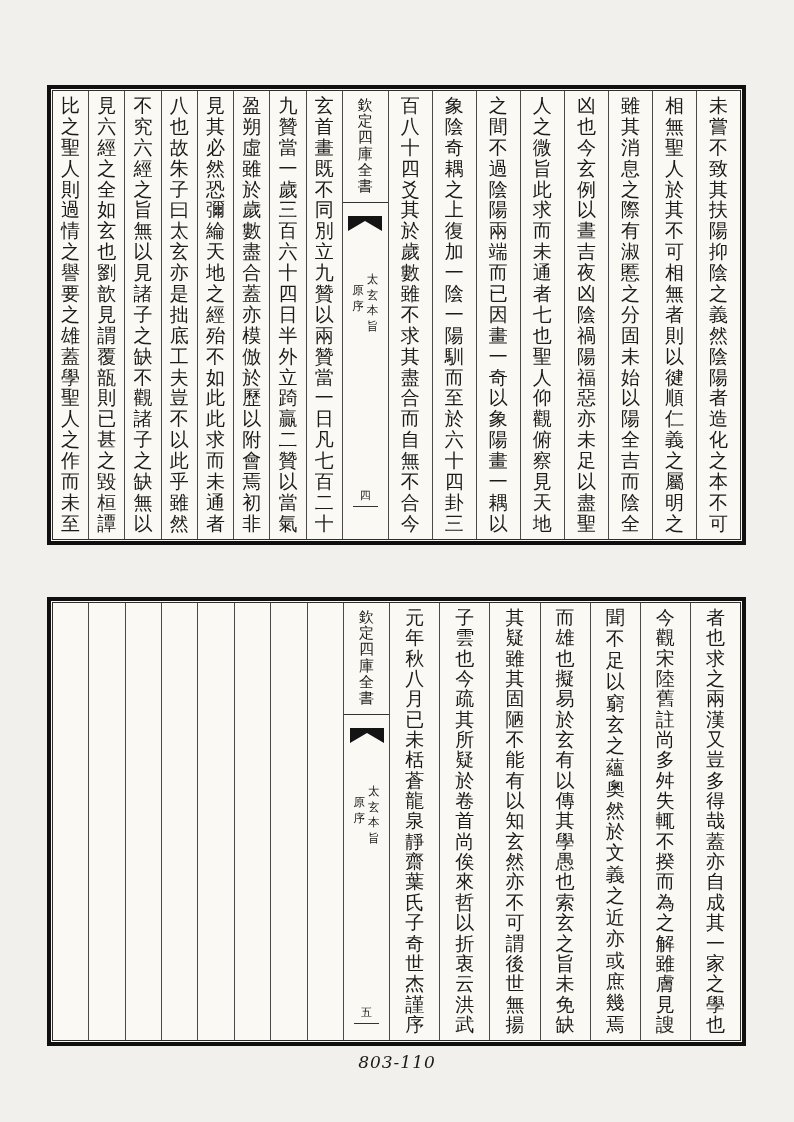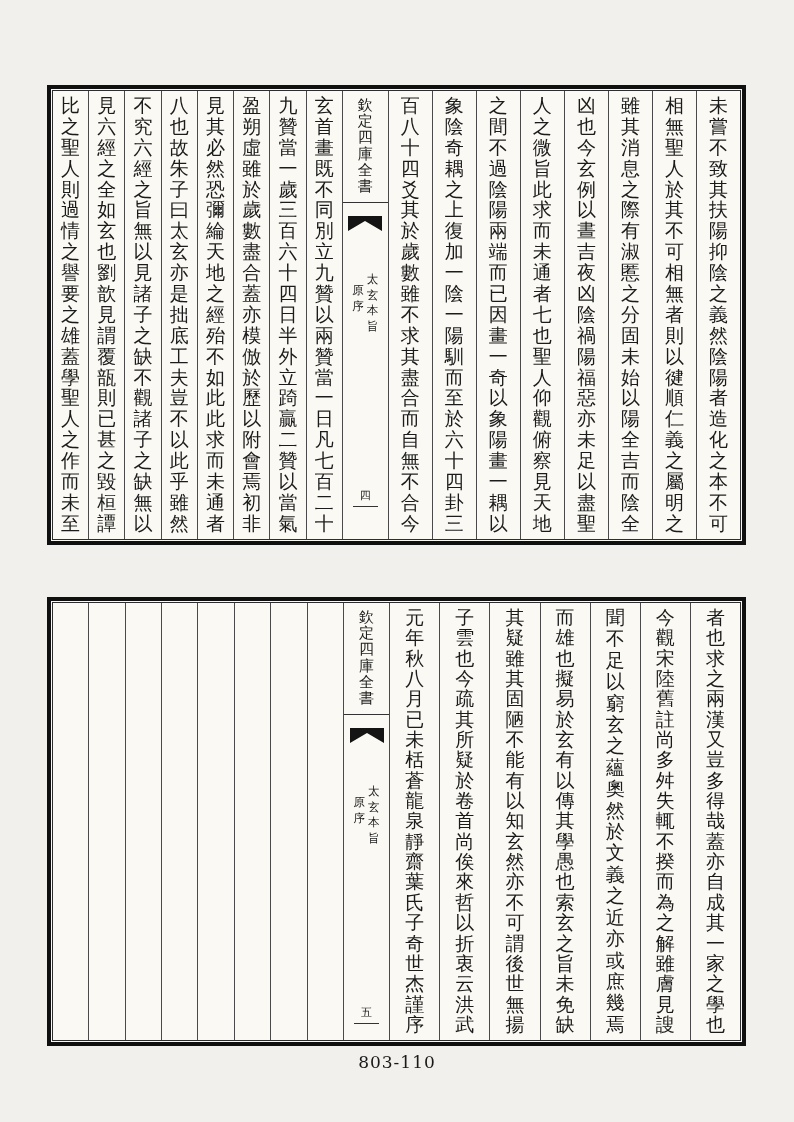--- a/index.html
+++ b/index.html
@@ -31,21 +31,21 @@
   .bx-fish{margin-top:13px;display:block;}
   .bx-small{margin-top:42px;display:flex;flex-direction:row-reverse;
             gap:3px;align-items:flex-start;}
   .stack{display:flex;flex-direction:column;gap:4px;font-size:11.5px;}
   .bx-section{margin-top:11px;}
   .bx-spacer{flex:1 1 auto;}
   .bx-page{font-size:11px;padding:0 7px 3px 7px;border-bottom:1px solid #333;}
   #block1 .bx-page{margin-bottom:32px;}
   #block2 .bx-page{margin-bottom:16px;}
   .footer{position:absolute;top:1052px;left:0;width:794px;text-align:center;
-          font-size:17px;letter-spacing:1px;color:#191919;}
+          font-size:17px;letter-spacing:1px;color:#191919;font-style:italic;}
 </style>
 </head>
 <body>
 
 <div class="block" id="block1">
   <div class="inner">
     <div class="col col-r">
         <div class="vtext chars">
           <span>未</span>
           <span>嘗</span>

